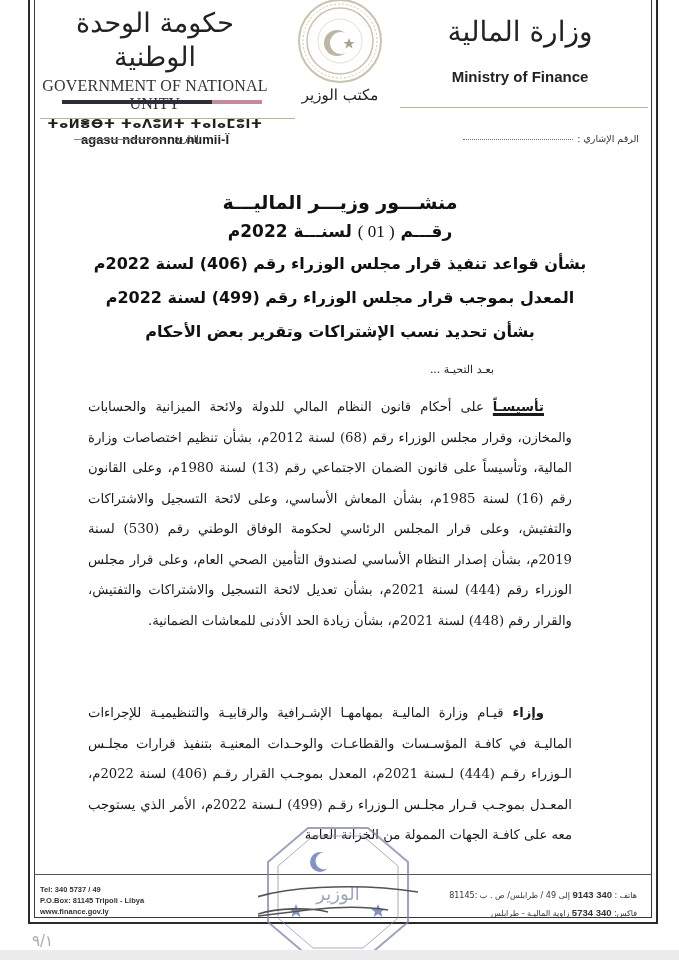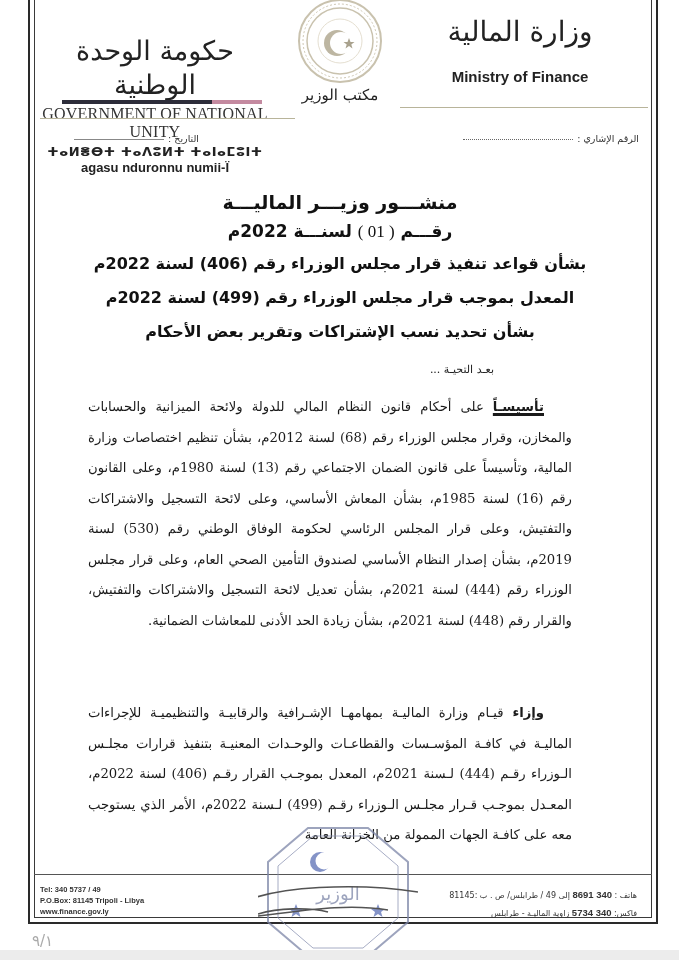--- a/index.html
+++ b/index.html
@@ -9,21 +9,21 @@
   .frame-outer {
     position: absolute; left: 28px; top: -4px; width: 630px; height: 928px;
     border: 2px solid #2a2a2a; border-top: none;
   }
   .frame-inner {
     position: absolute; left: 34px; top: -4px; width: 618px; height: 922px;
     border: 1.5px solid #3a3a3a; border-top: none;
   }
 
   
-  .hdr-left { position: absolute; left: 40px; top: 6px; width: 230px; text-align: center; margin-top: 28px; }
+  .hdr-left { position: absolute; left: 40px; top: 6px; width: 230px; text-align: center; }
   .gnu-ar { font-family: "DejaVu Serif", serif; font-size: 27px; line-height: 34px; color: #222; direction: rtl; }
   .gnu-en { font-family: "Liberation Serif", serif; font-size: 16px; letter-spacing: 0.2px; color: #333; margin-top: 3px; }
   .gnu-tif { font-family: "DejaVu Sans", sans-serif; font-size: 13px; font-weight: bold; color: #222; letter-spacing: 0.5px; margin-top: 3px; }
   .gnu-lat { font-family: "Liberation Sans", sans-serif; font-size: 13px; font-weight: bold; color: #222; line-height: 18px; }
   .tricolor { position: absolute; left: 62px; top: 100px; height: 4px; width: 200px; display: flex; }
   .tricolor span { display: block; height: 4px; }
 
   .emblem { position: absolute; left: 297px; top: -2px; width: 86px; height: 86px; }
   .emblem svg { width: 86px; height: 86px; }
   .office-label { position: absolute; left: 300px; top: 86px; width: 80px; text-align: center; font-family: "DejaVu Serif", serif; font-size: 15px; color: #222; direction: rtl; }
@@ -137,21 +137,21 @@
 
 <div class="footer-line"></div>
 <div class="footer-left">
   <div>Tel: 340 5737 / 49</div>
   <div>P.O.Box: 81145 Tripoli - Libya</div>
   <div>www.finance.gov.ly</div>
 </div>
 <div class="footer-right">
   <div>
     <span>هاتف :</span>
-    <b>340 8691</b>
+    <b>340 9143</b>
     <span>إلى 49 / طرابلس/ ص . ب :81145</span>
   </div>
   <div>
     <span>فاكس:</span>
     <b>340 5734</b>
     <span>زاوية الماليـة - طرابلس</span>
   </div>
 </div>
 
 <div class="stamp">

